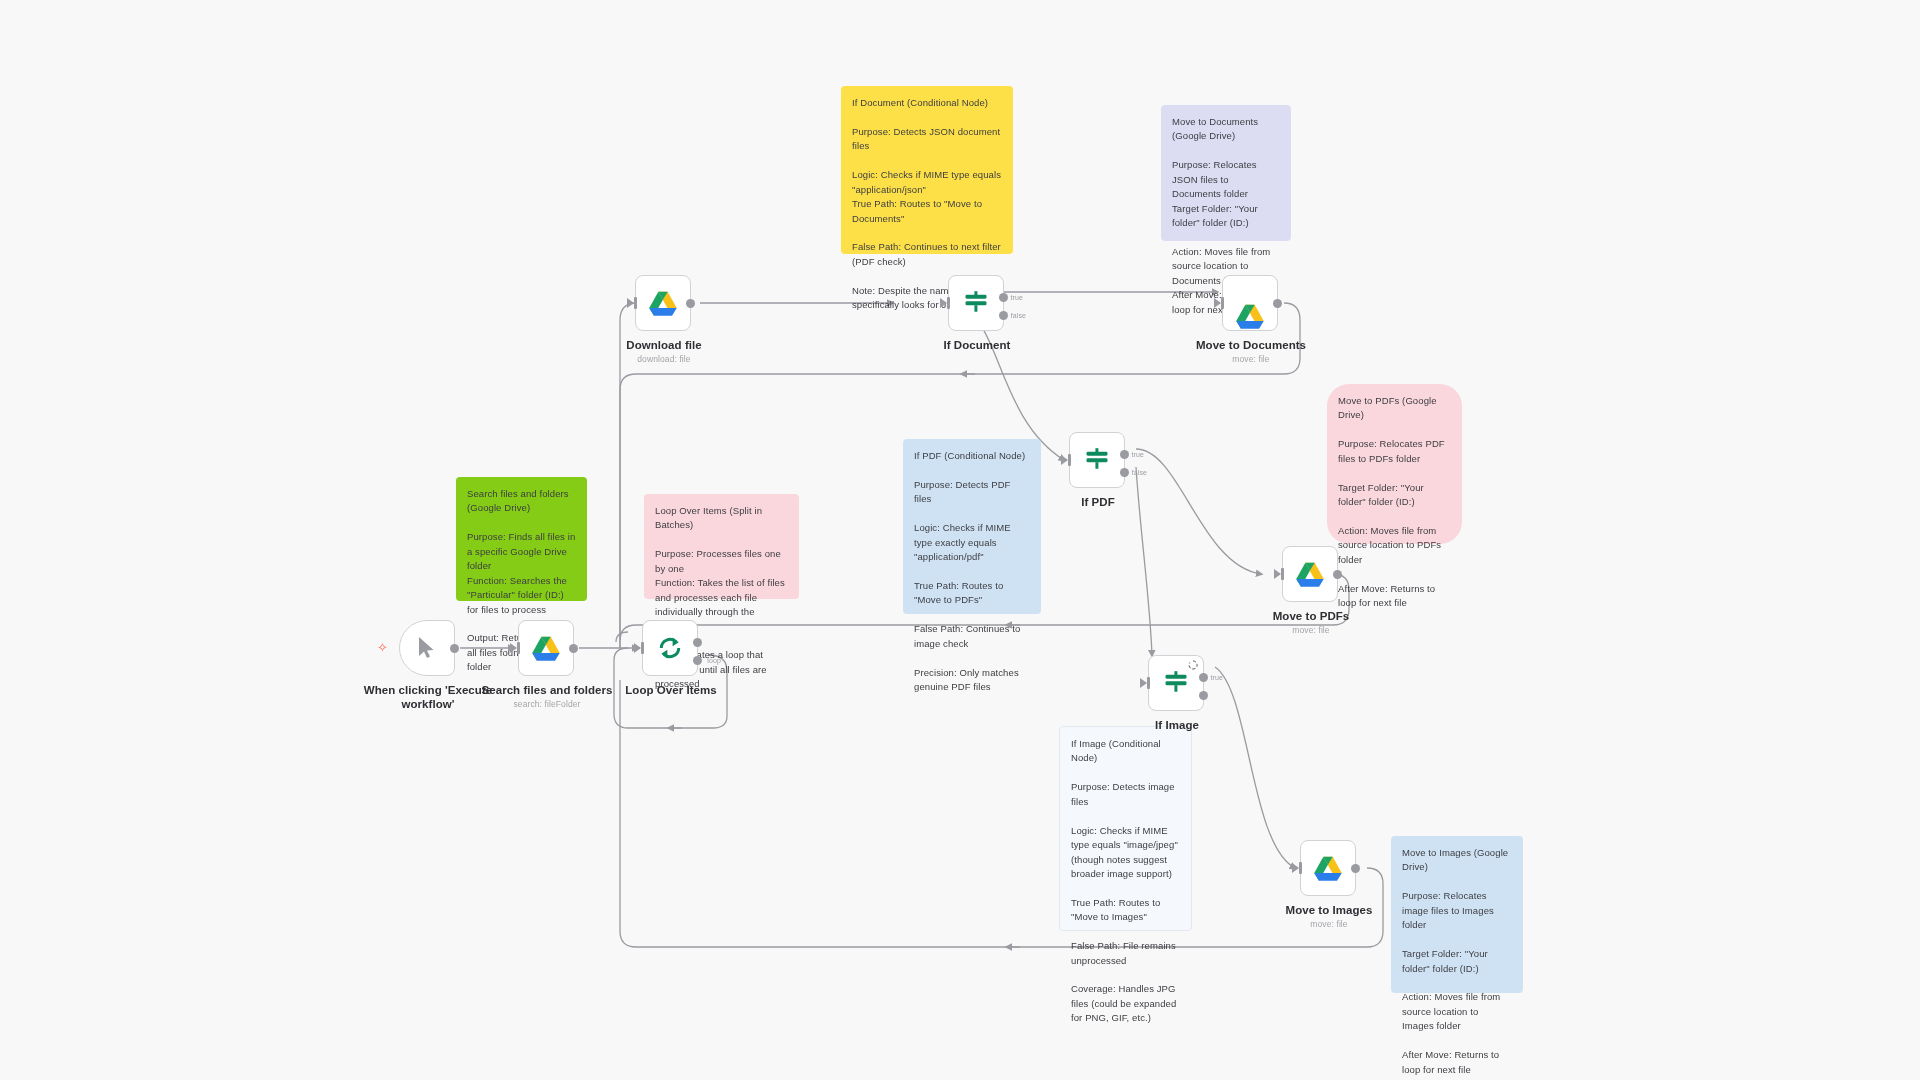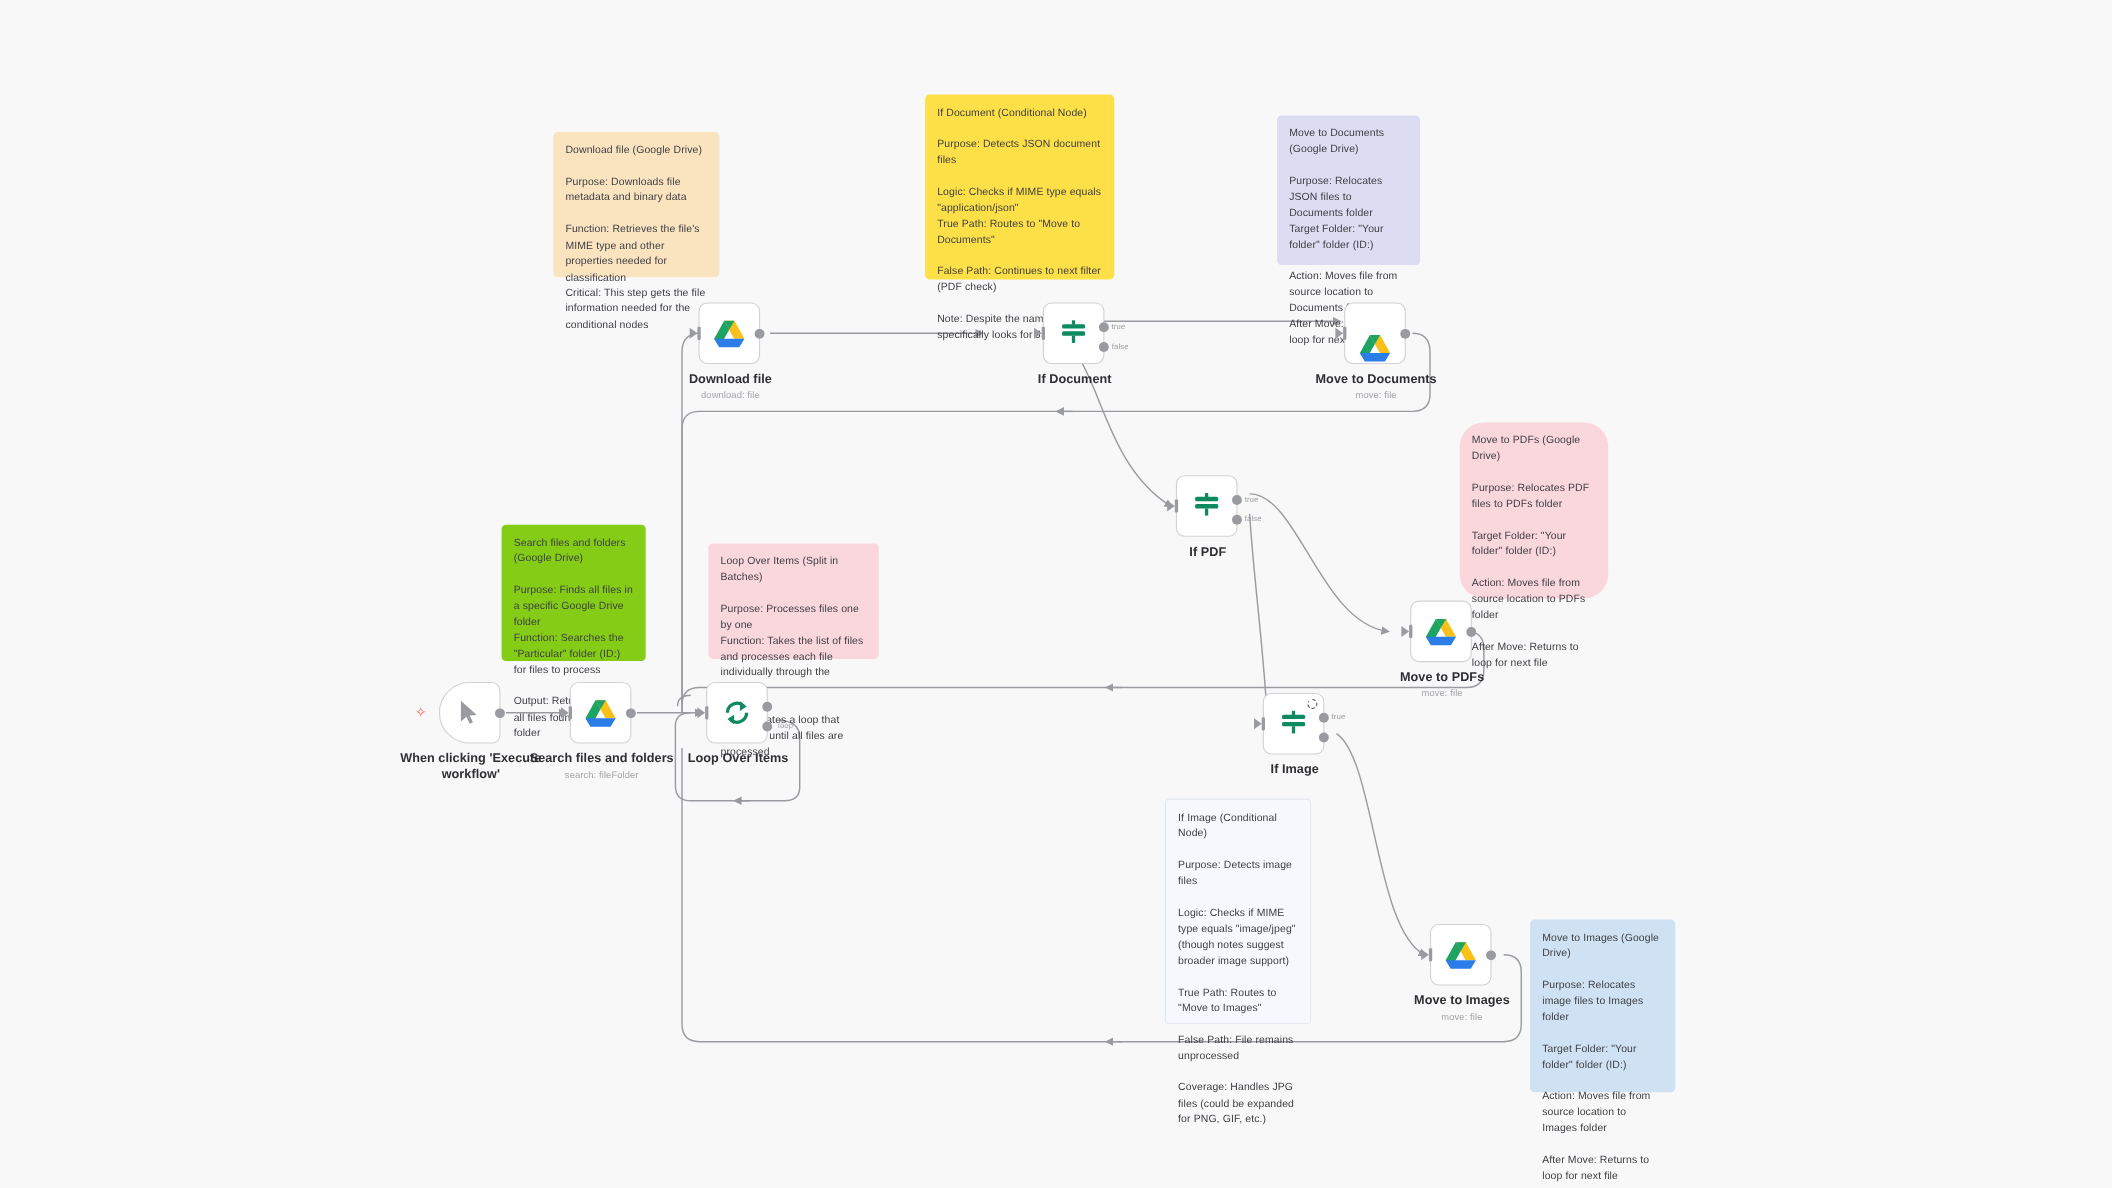--- a/index.html
+++ b/index.html
@@ -174,26 +174,20 @@
       <path d="M1367,868 Q1383,868 1383,884 L1383,931 Q1383,947 1367,947 L636,947 Q620,947 620,931 L620,680"></path>
       <path d="M1020,947 L1007,947" marker-end="url(#arrow)"></path>
 
       <path d="M708,655 Q727,655 727,671 L727,716 Q727,728 713,728 L628,728 Q614,728 614,714 L614,660 Q614,648 628,648"></path>
       <path d="M682,728 L669,728" marker-end="url(#arrow)"></path>
 
       <path d="M628,632 Q616,632 616,642"></path>
     </g>
   </svg>
 
-  <div class="note" style="left:503px;top:120px;width:151px;height:132px;background:#fae4c0;">Download file (Google Drive)
-
-Purpose: Downloads file metadata and binary data
-
-Function: Retrieves the file's MIME type and other properties needed for classification
-Critical: This step gets the file information needed for the conditional nodes</div>
 
   <div class="note" style="left:841px;top:86px;width:172px;height:168px;background:#fde047;">If Document (Conditional Node)
 
 Purpose: Detects JSON document files
 
 Logic: Checks if MIME type equals "application/json"
 True Path: Routes to "Move to Documents"
 
 False Path: Continues to next filter (PDF check)
 
@@ -224,20 +218,31 @@
 
 Output: Returns a list of all files found in that folder</div>
 
   <div class="note" style="left:644px;top:494px;width:155px;height:105px;background:#f9d7dd;">Loop Over Items (Split in Batches)
 
 Purpose: Processes files one by one
 Function: Takes the list of files and processes each file individually through the workflow
 
 Flow: Creates a loop that continues until all files are processed</div>
 
+  <div class="note" style="left:903px;top:439px;width:138px;height:175px;background:#cfe2f3;">If PDF (Conditional Node)
+
+Purpose: Detects PDF files
+
+Logic: Checks if MIME type exactly equals "application/pdf"
+
+True Path: Routes to "Move to PDFs"
+
+False Path: Continues to image check
+
+Precision: Only matches genuine PDF files</div>
 
   <div class="note" style="left:1059px;top:726px;width:133px;height:205px;background:#f5f8fc;border:1px solid #e3e8ee;">If Image (Conditional Node)
 
 Purpose: Detects image files
 
 Logic: Checks if MIME type equals "image/jpeg" (though notes suggest broader image support)
 
 True Path: Routes to "Move to Images"
 
 False Path: File remains unprocessed
@@ -359,21 +364,21 @@
       <path d="M16.5,2 L31.5,2 L46,28 L31,28 Z" fill="#f8c11a"></path>
       <path d="M16.5,2 L2,28 L9.5,40.5 L24,14.5 Z" fill="#1da462"></path>
       <path d="M2,28 L46,28 L38.5,40.5 L9.5,40.5 Z" fill="#2b7de9"></path>
       <path d="M16.5,2 L24,14.5 L31.5,2 Z" fill="#1da462"></path>
     </svg>
     <div class="dot out-r"></div>
     <div class="node-label">Move to PDFs</div>
     <div class="node-sub">move: file</div>
   </div>
 
-  <div class="node" style="left:1148px;top:630px;">
+  <div class="node" style="left:1148px;top:655px;">
     <div class="in-arrow"></div>
     <div class="in-bar"></div>
     <svg class="badge-spinner" viewBox="0 0 16 16">
       <path d="M8,1.5 A6.5,6.5 0 1,1 3,4" stroke="#555" stroke-width="1.6" fill="none" stroke-dasharray="5 3"></path>
     </svg>
     <svg width="28" height="28" viewBox="0 0 32 32">
       <rect x="4" y="6.5" width="24" height="4.6" rx="1.6" fill="#0e8a5f"></rect>
       <rect x="4" y="14" width="24" height="4.6" rx="1.6" fill="#0e8a5f"></rect>
       <rect x="14.2" y="18.5" width="3.4" height="7.5" fill="#0e8a5f"></rect>
       <rect x="14.2" y="2.5" width="3.4" height="4.5" fill="#0e8a5f"></rect>

